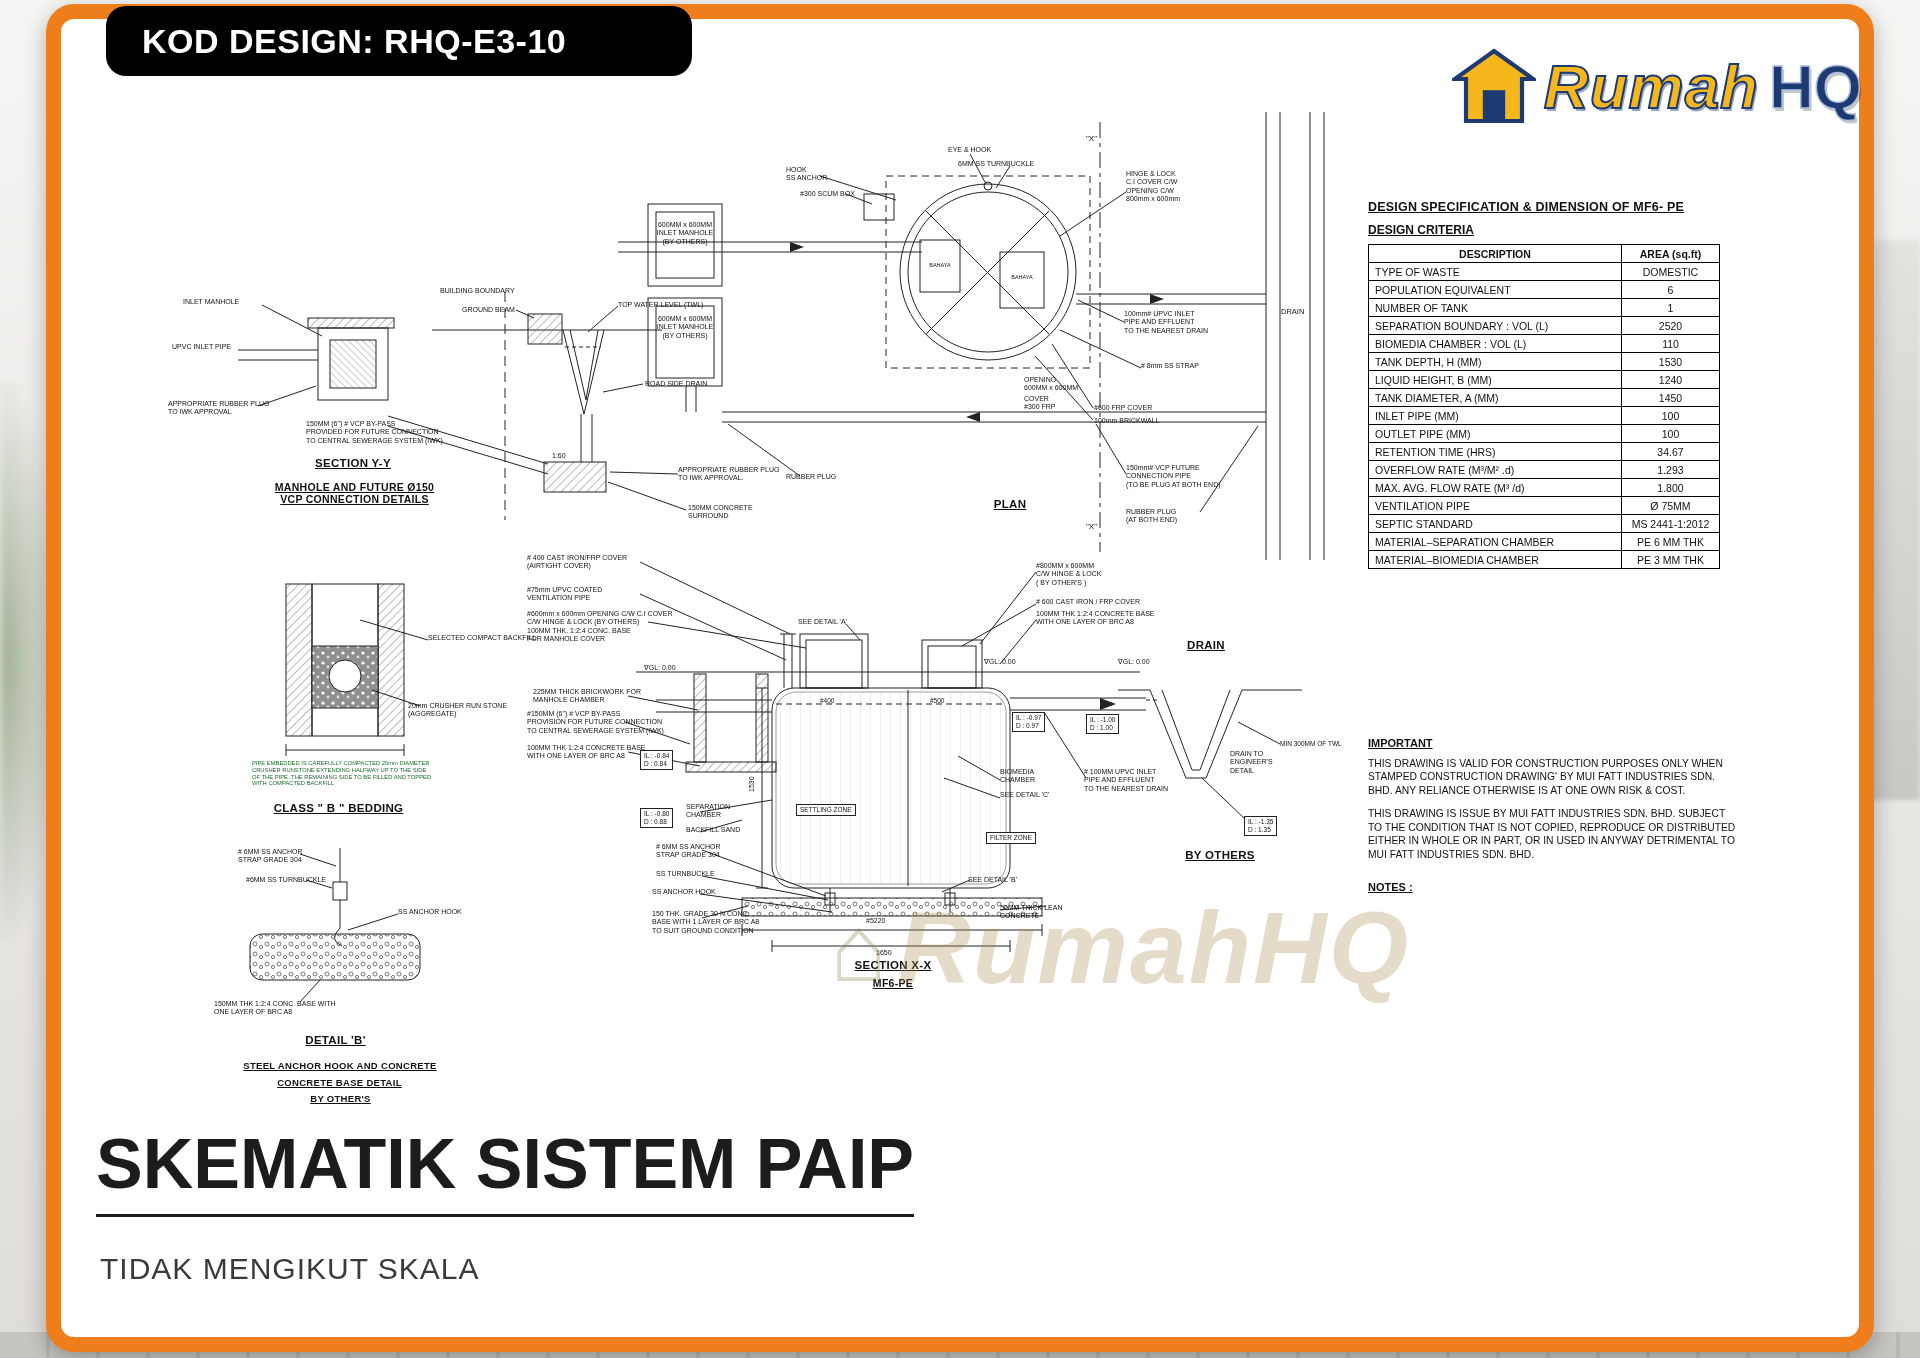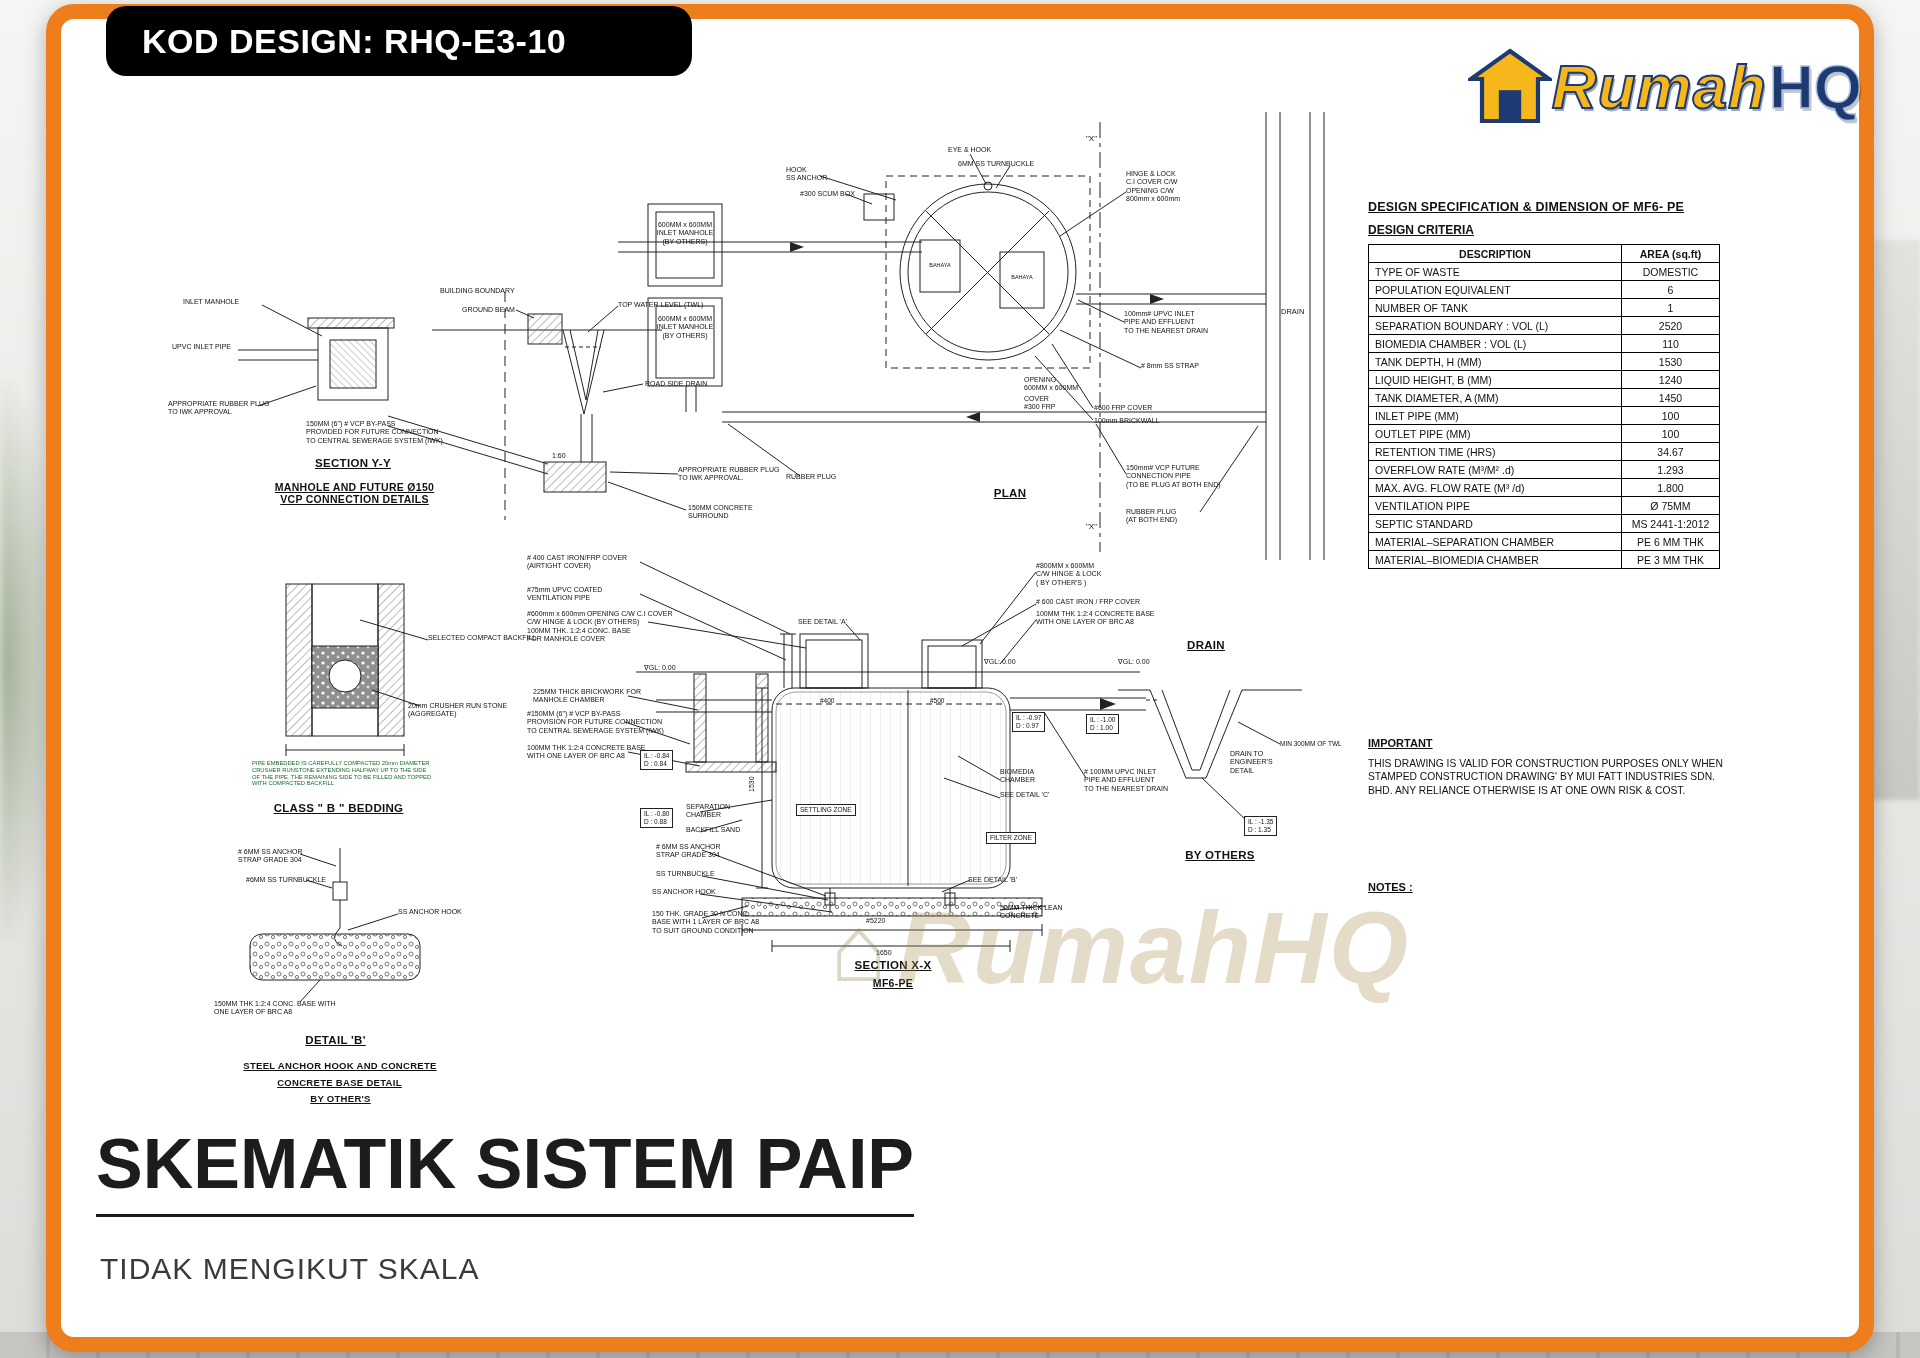--- a/index.html
+++ b/index.html
@@ -9,21 +9,21 @@
   .bg-right{position:absolute;right:0;top:240px;width:50px;height:560px;z-index:0;
     background:linear-gradient(#e3e2df,#c9c8c5);filter:blur(2px);}
   .bg-bottom{position:absolute;left:0;bottom:0;width:100%;height:26px;z-index:0;
     background:repeating-linear-gradient(90deg,#c7c5c1 0 46px,#b9b7b3 46px 50px);}
   .card{position:absolute;left:46px;top:4px;width:1828px;height:1348px;background:#fff;
     border:15px solid #EE7D1C;border-radius:28px;box-sizing:border-box;z-index:1;
     box-shadow:0 6px 22px rgba(0,0,0,.28);}
   .badge{position:absolute;left:106px;top:6px;width:586px;height:70px;background:#000;
     border-radius:20px;display:flex;align-items:center;padding-left:36px;box-sizing:border-box;z-index:6;}
   .badge span{color:#fff;font-size:34px;font-weight:bold;letter-spacing:.5px;}
-  .logo{position:absolute;right:58px;top:48px;display:flex;align-items:center;gap:0;z-index:6;}
+  .logo{position:absolute;right:58px;top:48px;display:flex;align-items:center;gap:8px;z-index:6;}
   .logo-icon{width:84px;height:76px;}
   .logo-rumah{font-size:62px;font-weight:800;font-style:italic;color:#F6B71D;
     -webkit-text-stroke:2px #1D3B72;text-shadow:2px 3px 0 rgba(29,59,114,.45);letter-spacing:1px;}
   .logo-hq{font-size:62px;font-weight:800;color:#1D3B72;-webkit-text-stroke:1.5px #aebfdd;
     text-shadow:2px 3px 0 rgba(0,0,0,.22);margin-left:2px;}
   .linework{position:absolute;left:0;top:0;z-index:2;}
   .lb{position:absolute;font-size:7px;line-height:1.18;color:#111;white-space:pre-line;z-index:3;}
   .lb.c{text-align:center;}
   .lb-box{position:absolute;font-size:6.5px;line-height:1.2;border:1px solid #222;padding:1px 3px;
     background:#fff;white-space:pre-line;color:#111;z-index:3;}
@@ -288,21 +288,21 @@
 <div class="lb" style="left:1024px;top:395px">COVER
 #300 FRP</div>
 <div class="lb" style="left:1094px;top:404px">#600 FRP COVER</div>
 <div class="lb" style="left:1094px;top:417px">100mm BRICKWALL</div>
 <div class="lb" style="left:786px;top:473px">RUBBER PLUG</div>
 <div class="lb" style="left:1126px;top:464px">150mm# VCP FUTURE
 CONNECTION PIPE
 (TO BE PLUG AT BOTH END)</div>
 <div class="lb" style="left:1126px;top:508px">RUBBER PLUG
 (AT BOTH END)</div>
-<div class="dtitle" style="left:975px;top:487px;width:70px">PLAN</div>
+<div class="dtitle" style="left:975px;top:498px;width:70px">PLAN</div>
 <div class="lb" style="left:1281px;top:308px;font-size:7.5px">DRAIN</div>
 <div class="lb" style="left:1086px;top:134px;font-size:8px">"X"</div>
 <div class="lb" style="left:1086px;top:522px;font-size:8px">"X"</div>
 
 <div class="lb" style="left:428px;top:634px">SELECTED COMPACT BACKFILL</div>
 <div class="lb" style="left:408px;top:702px">20mm CRUSHER RUN STONE
 (AGGREGATE)</div>
 <div class="lb" style="left:252px;top:760px;font-size:5.8px;color:#1b6b2a">PIPE EMBEDDED IS CAREFULLY COMPACTED 20mm DIAMETER
 CRUSHER RUNSTONE EXTENDING HALFWAY UP TO THE SIDE
 OF THE PIPE. THE REMAINING SIDE TO BE FILLED AND TOPPED
@@ -470,20 +470,21 @@
           <td>MATERIAL–BIOMEDIA CHAMBER</td>
           <td>PE 3 MM THK</td>
         </tr>
       </tbody>
   </table>
 </div>
 
 <div class="important">
   <div class="important-head">IMPORTANT</div>
   <p>THIS DRAWING IS VALID FOR CONSTRUCTION PURPOSES ONLY WHEN STAMPED CONSTRUCTION DRAWING' BY MUI FATT INDUSTRIES SDN. BHD. ANY RELIANCE OTHERWISE IS AT ONE OWN RISK &amp; COST.</p>
+  <p>THIS DRAWING IS ISSUE BY MUI FATT INDUSTRIES SDN. BHD. SUBJECT TO THE CONDITION THAT IS NOT COPIED, REPRODUCE OR DISTRIBUTED EITHER IN WHOLE OR IN PART, OR IN USED IN ANYWAY DETRIMENTAL TO MUI FATT INDUSTRIES SDN. BHD.</p>
 </div>
 
 <div class="notes">
   <div class="notes-head">NOTES :</div>
 </div>
 
 <div class="wm">
   <span class="wm-icon">⌂</span>
   <span class="wm-text">RumahHQ</span>
 </div>

